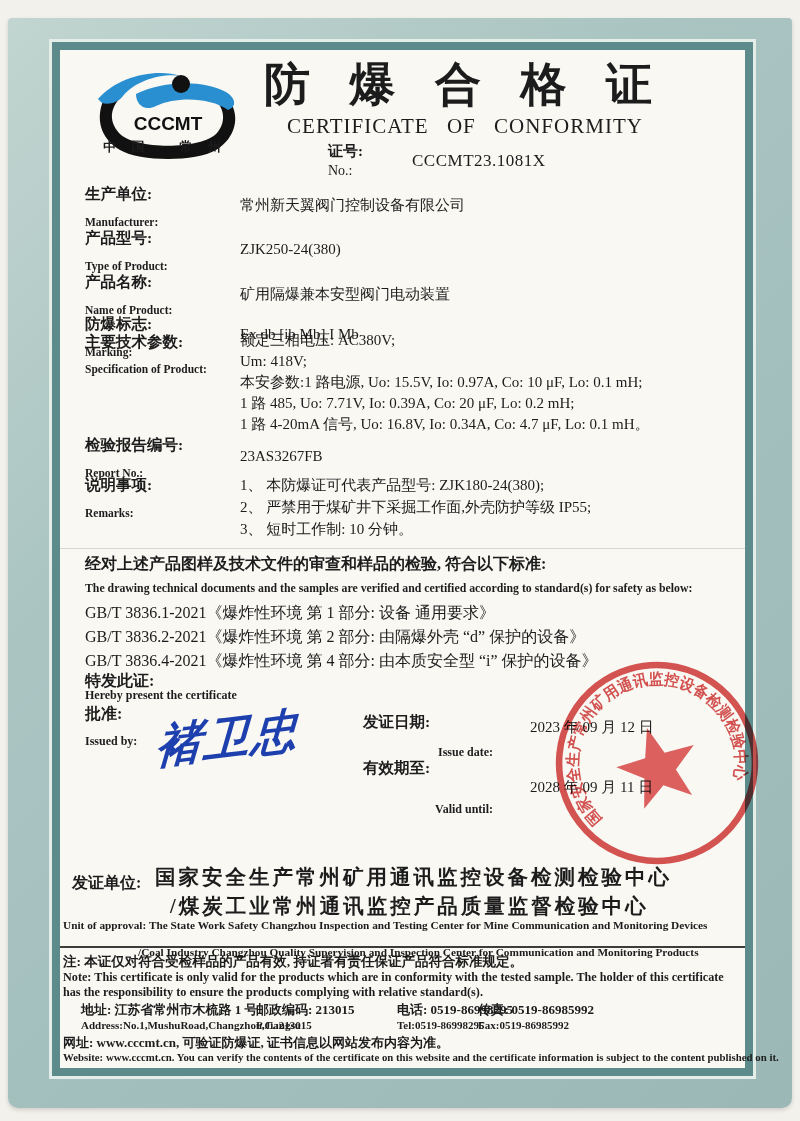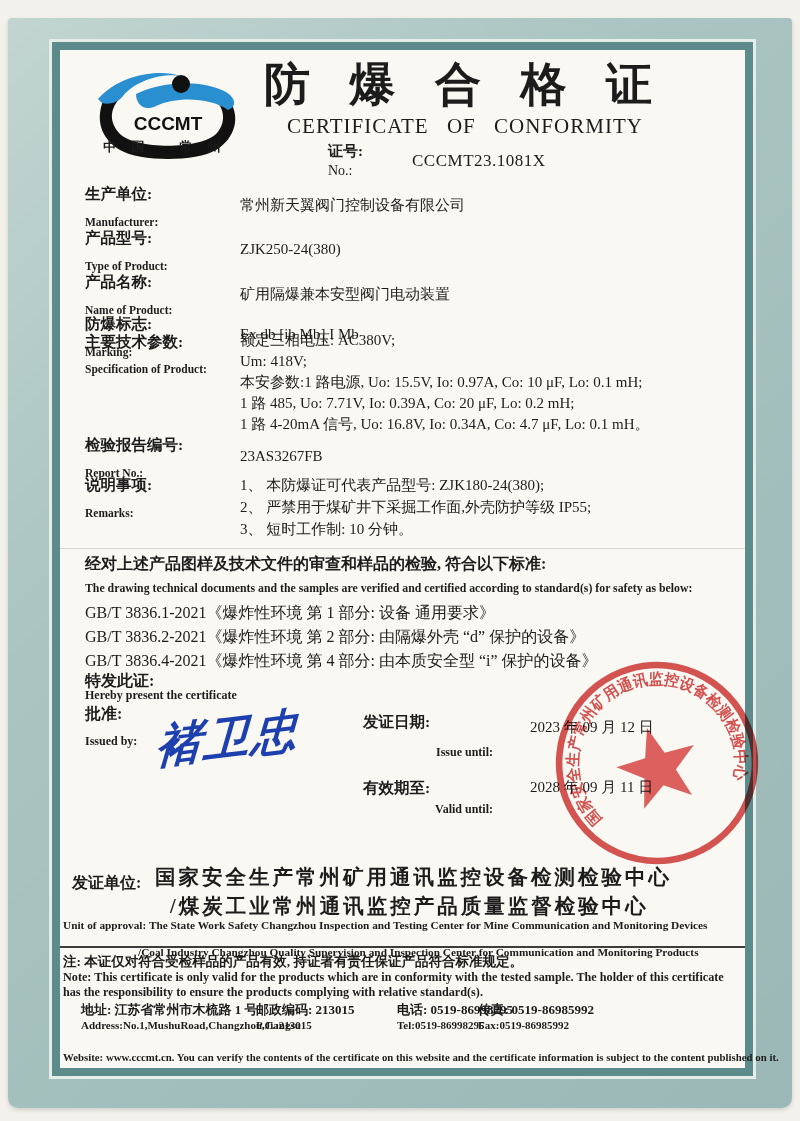--- a/index.html
+++ b/index.html
@@ -133,22 +133,22 @@
 GB/T 3836.4-2021《爆炸性环境 第 4 部分: 由本质安全型 “i” 保护的设备》</div>
     <div class="std-concl">特发此证:</div>
 
     <div class="hereby">Hereby present the certificate</div>
     <div class="approve">批准:</div>
     <div class="issuedby">Issued by:</div>
     <div class="signature">褚卫忠</div>
 
     <div class="d-lab-cn" style="top:662px">发证日期:</div>
     <div class="d-val" style="top:668px">2023 年 09 月 12 日</div>
-    <div class="d-lab-en" style="top:695px">Issue until:</div>
-    <div class="d-lab-cn" style="top:728px">有效期至:</div>
+    <div class="d-lab-en" style="top:695px">Issue date:</div>
+    <div class="d-lab-cn" style="top:708px">有效期至:</div>
     <div class="d-val" style="top:728px">2028 年 09 月 11 日</div>
     <div class="d-lab-en" style="top:752px">Valid until:</div>
 
     <svg class="stamp" viewBox="0 0 212 212">
       <circle cx="106" cy="106" r="97" fill="none" stroke="#d02f2f" stroke-width="6.5"></circle>
       <polygon points="106,70 116,98.3 145.9,99 122.2,117.3 130.7,146 106,129 81.3,146 89.8,117.3 66.1,99 96,98.3" fill="#db4040"></polygon>
       <path id="stampArc" d="M38.5,145 A78,78 0 1 1 173.5,145" fill="none"></path>
       <text font-size="15.5" font-weight="bold" fill="#cf2d2d" font-family="Liberation Serif, serif">
         <textPath href="#stampArc" startOffset="0" textLength="324" lengthAdjust="spacingAndGlyphs">国家安全生产常州矿用通讯监控设备检测检验中心</textPath>
       </text>
@@ -168,16 +168,17 @@
     <div class="c-cn cx1">地址: 江苏省常州市木梳路 1 号</div>
     <div class="c-cn cx2">邮政编码: 213015</div>
     <div class="c-cn cx3">电话: 0519-86998295</div>
     <div class="c-cn cx4">传真: 0519-86985992</div>
 
     <div class="c-en cx1">Address:No.1,MushuRoad,Changzhou,Jiangsu</div>
     <div class="c-en cx2">P.C.:213015</div>
     <div class="c-en cx3">Tel:0519-86998295</div>
     <div class="c-en cx4">Fax:0519-86985992</div>
 
+    <div class="web-cn">网址: www.cccmt.cn, 可验证防爆证, 证书信息以网站发布内容为准。</div>
     <div class="web-en">Website: www.cccmt.cn. You can verify the contents of the certificate on this website and the certificate information is subject to the content published on it.</div>
 
   </div>
 </div>
 
 </body></html>

